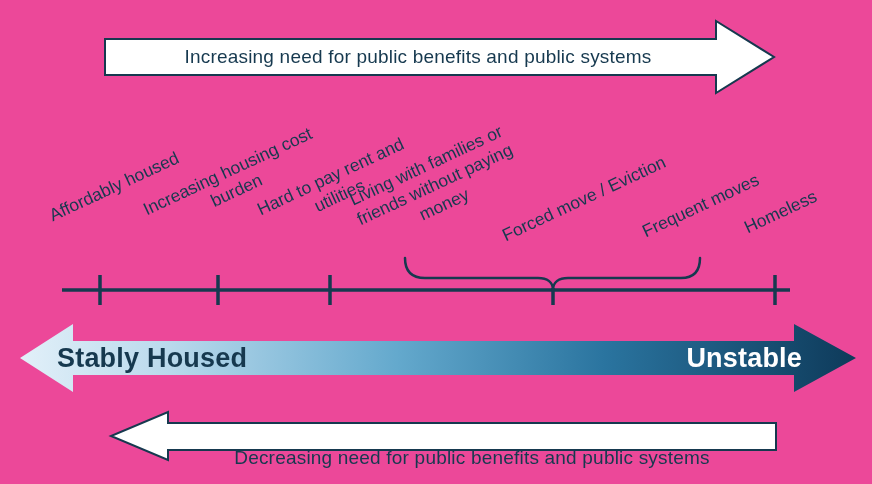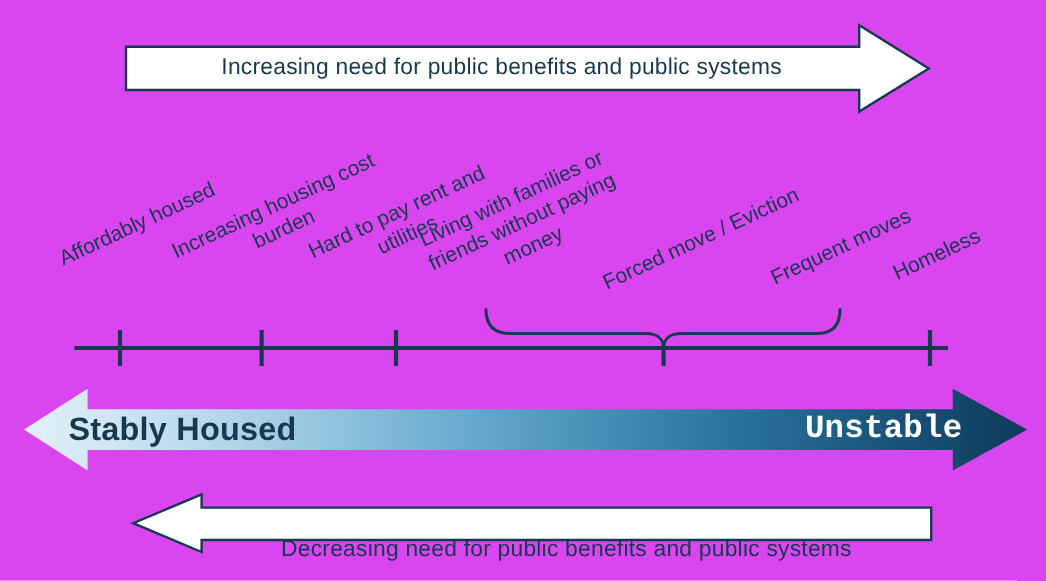--- a/index.html
+++ b/index.html
@@ -3,21 +3,21 @@
 <meta charset="utf-8">
 <style>
   :root{
     --navy: #16394f;
     --white: #ffffff;
   }
   html,body{margin:0;padding:0;background:#fff;}
   .canvas{
     position:relative;
     width:872px;height:484px;
-    background:#d946ef;
+    background:#ec4899;
     font-family:"Liberation Sans", sans-serif;
     overflow:hidden;
   }
   .layer{position:absolute;left:0;top:0;}
   .flow-label{
     position:absolute;
     display:flex;align-items:center;justify-content:center;
     font-size:19px;
     color:var(--navy,#16394f);
     letter-spacing:.2px;
@@ -34,21 +34,21 @@
     color:var(--navy,#16394f);
   }
   .spectrum-label{
     position:absolute;
     font-weight:bold;
     font-size:27px;
     letter-spacing:.2px;
     white-space:nowrap;
   }
   .spectrum-label.left{color:var(--navy,#123a5b);}
-  .spectrum-label.right{color:var(--white,#ffffff);font-family:Liberation Mono, monospace;}
+  .spectrum-label.right{color:var(--white,#ffffff);}
   svg .navy-stroke{stroke:var(--navy,#16394f);}
 </style>
 </head>
 <body>
 
 <div class="canvas">
 
   <svg class="layer" width="872" height="484" viewBox="0 0 872 484">
     <defs>
       <linearGradient id="specGrad" x1="0" y1="0" x2="1" y2="0">

